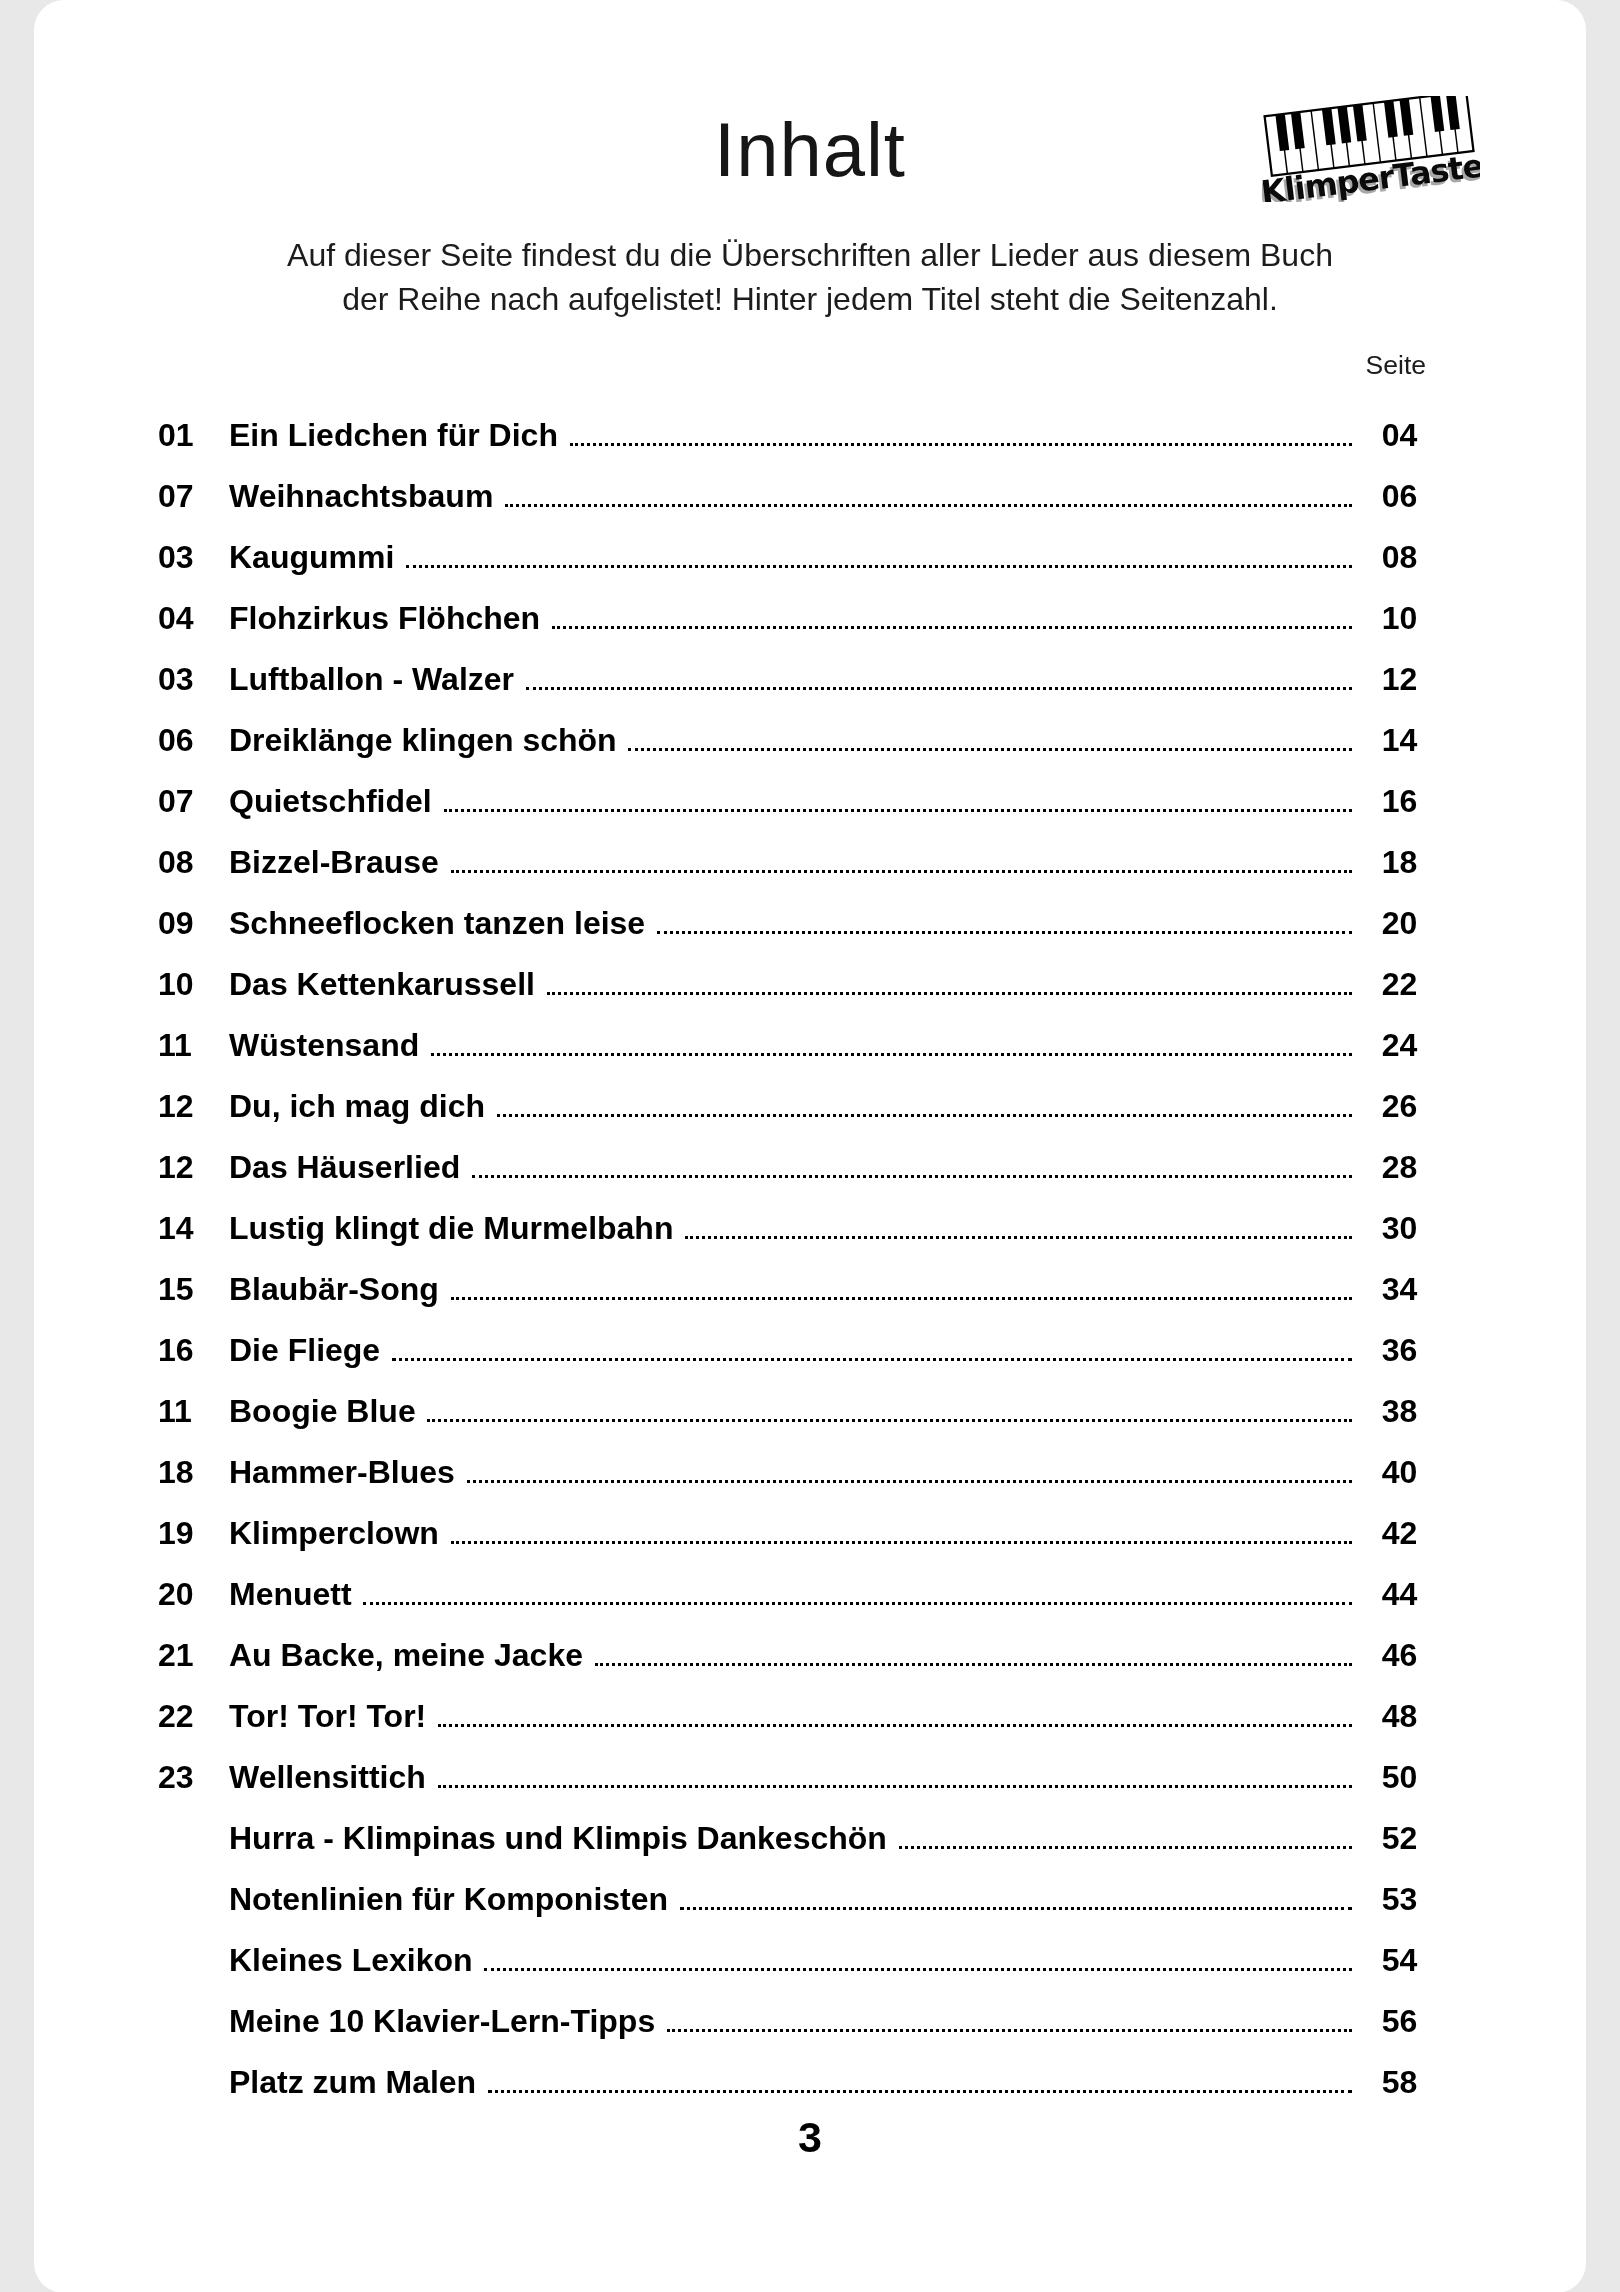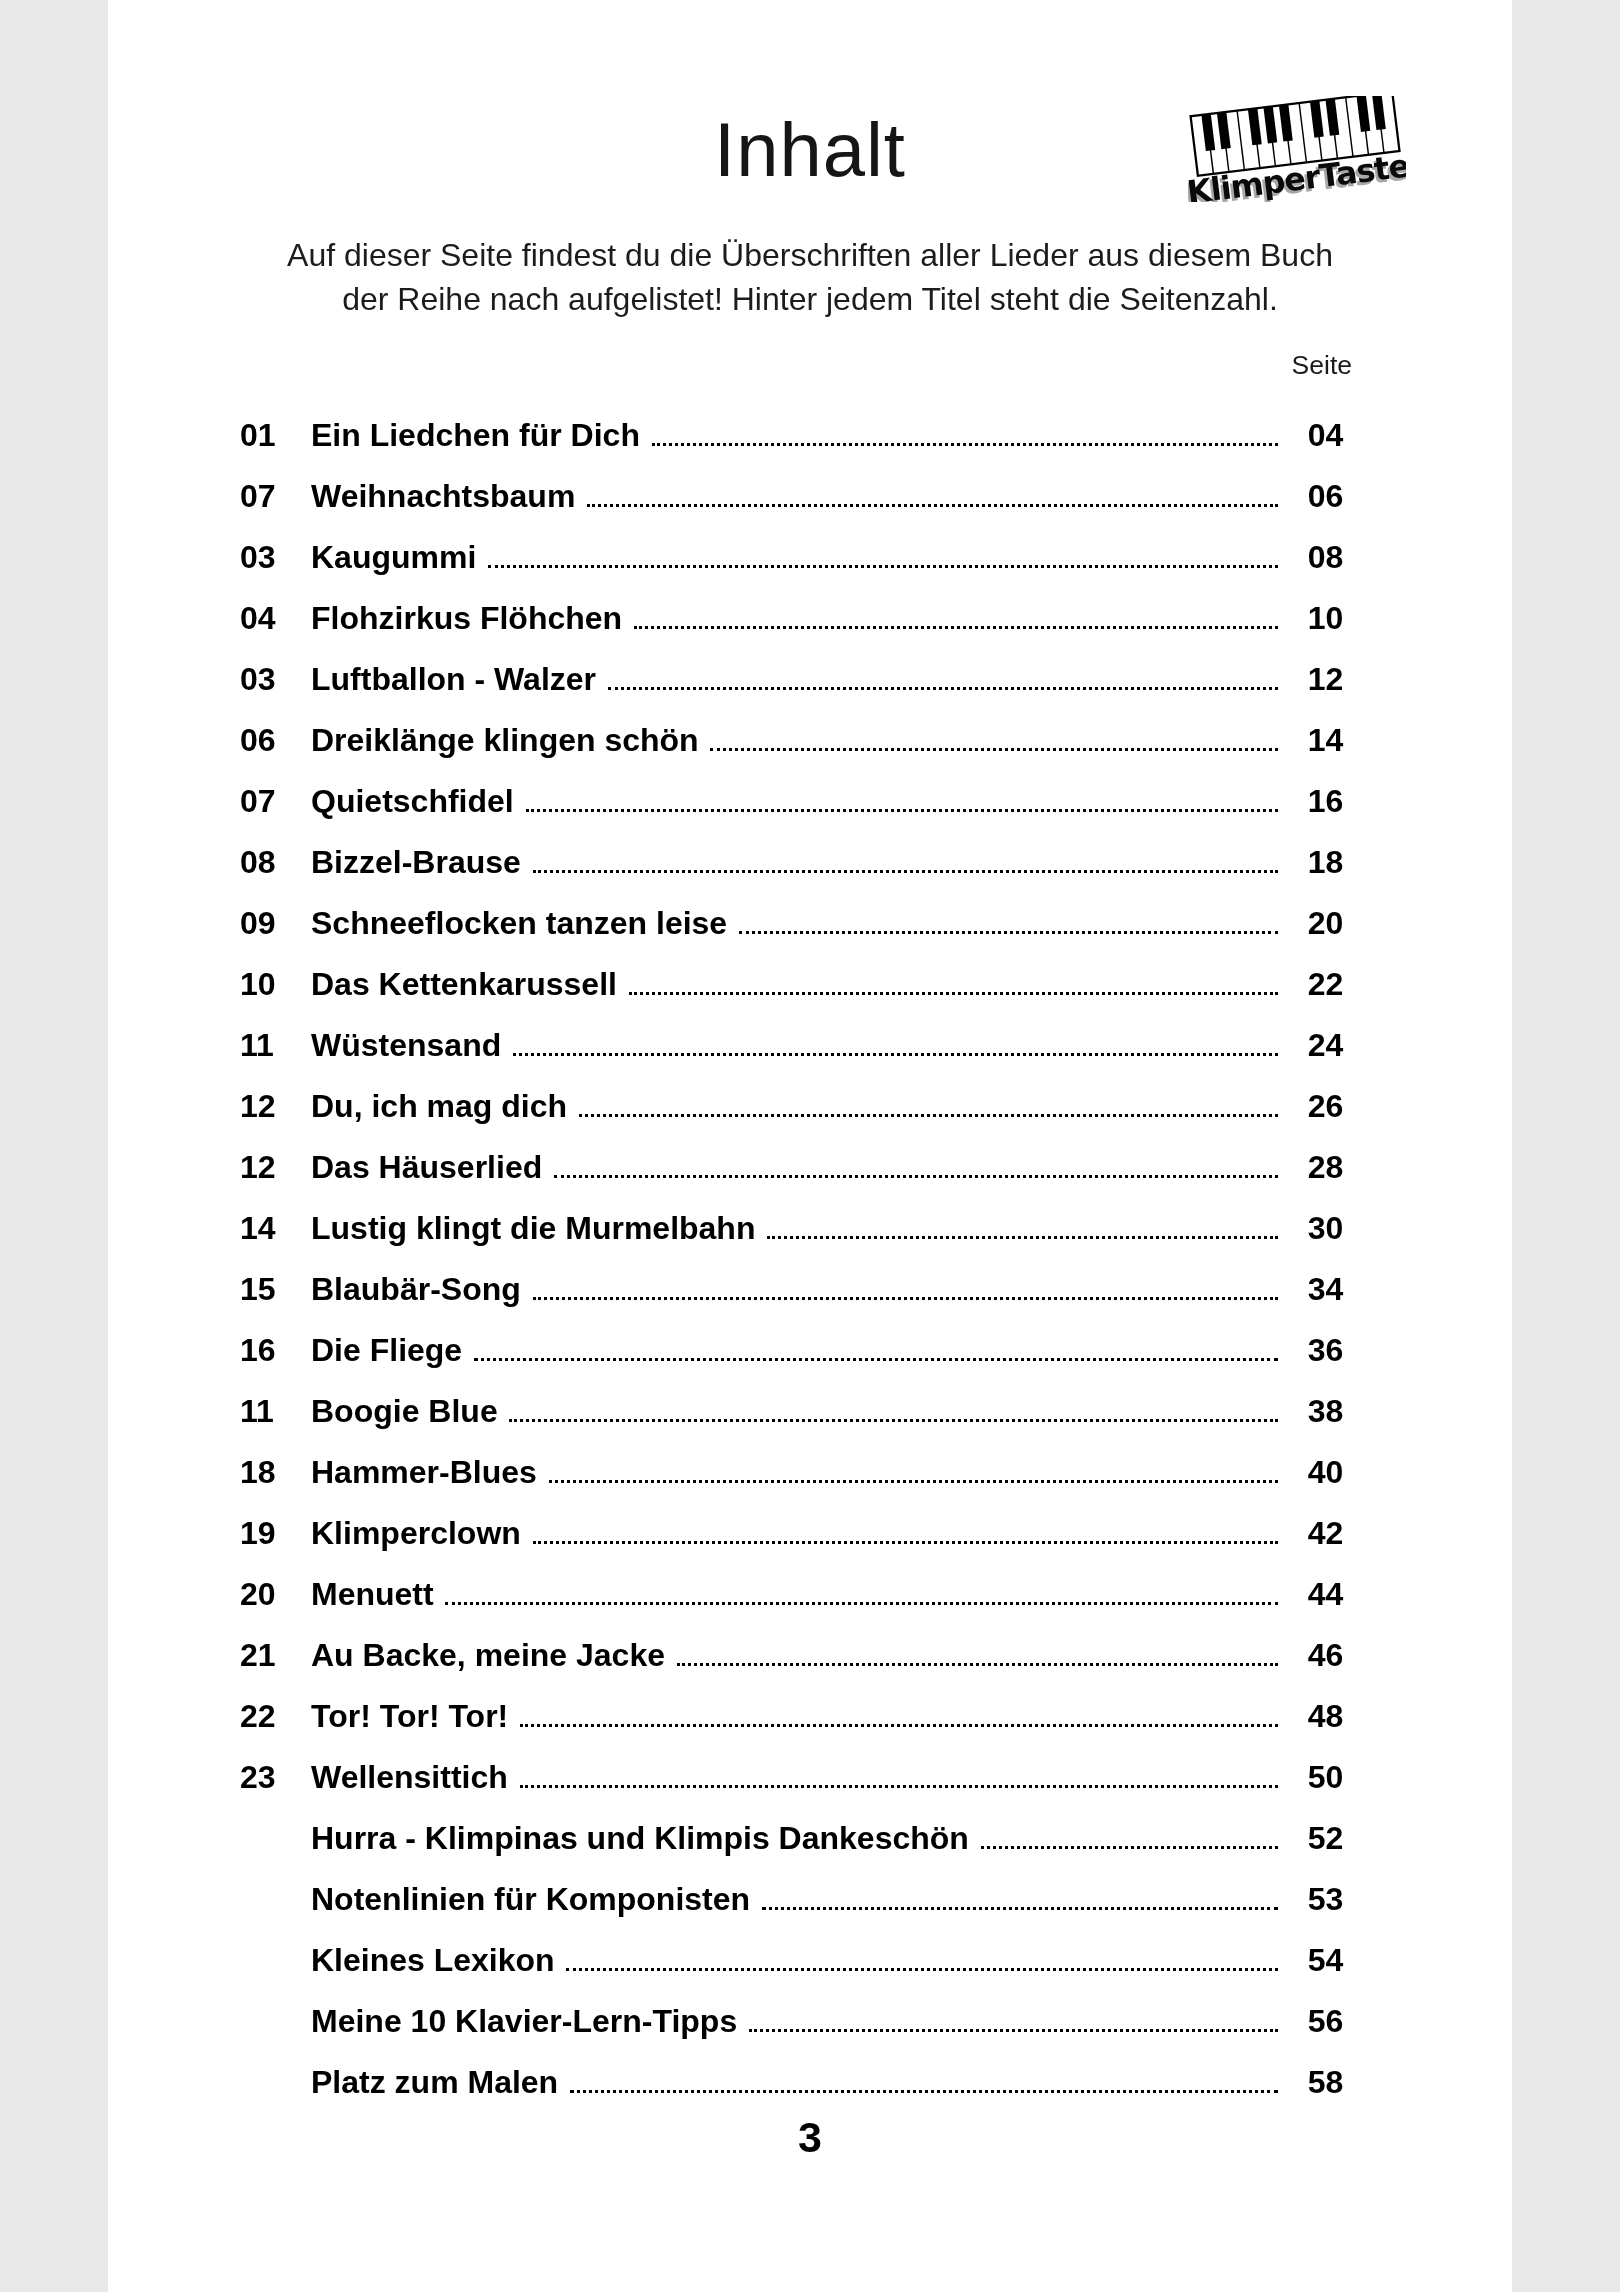--- a/index.html
+++ b/index.html
@@ -1,24 +1,25 @@
 <!DOCTYPE html>
 <html lang="de"><head>
 <meta charset="utf-8">
 <style>
   html, body { margin: 0; padding: 0; background: #e8e8e8; }
   .page {
     position: relative;
-    width: 1404px;
+    width: 1552px;
     height: 2293px;
     background: #ffffff;
     color: #000000;
     font-family: "Liberation Sans", sans-serif;
     overflow: hidden;
     margin: 0 auto;
+    border-radius: 30px;
   }
 
   .title {
     position: absolute;
     top: 106px;
     left: 0;
     width: 100%;
     margin: 0;
     text-align: center;
     font-size: 76px;
@@ -59,21 +60,21 @@
     top: 348px;
     right: 160px;
     font-size: 26.5px;
     line-height: 35px;
     color: #1c1c1c;
   }
 
   .toc {
     position: absolute;
     top: 405px;
-    left: 132px;
+    left: 124px;
     right: 157px;
   }
   .toc-row {
     display: flex;
     align-items: baseline;
     height: 61px;
   }
   .toc-row .num {
     flex: 0 0 71px;
     font-weight: bold;

